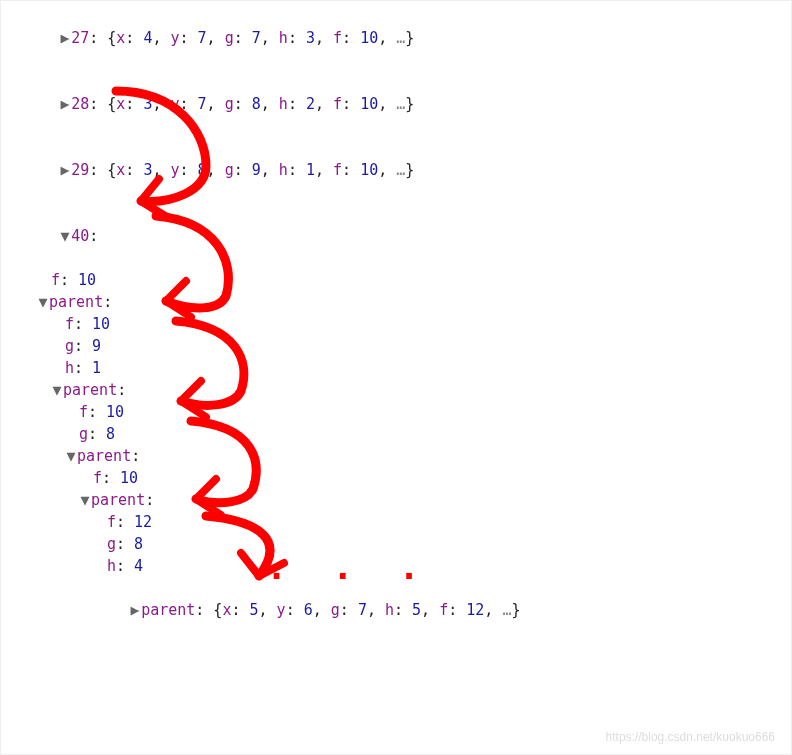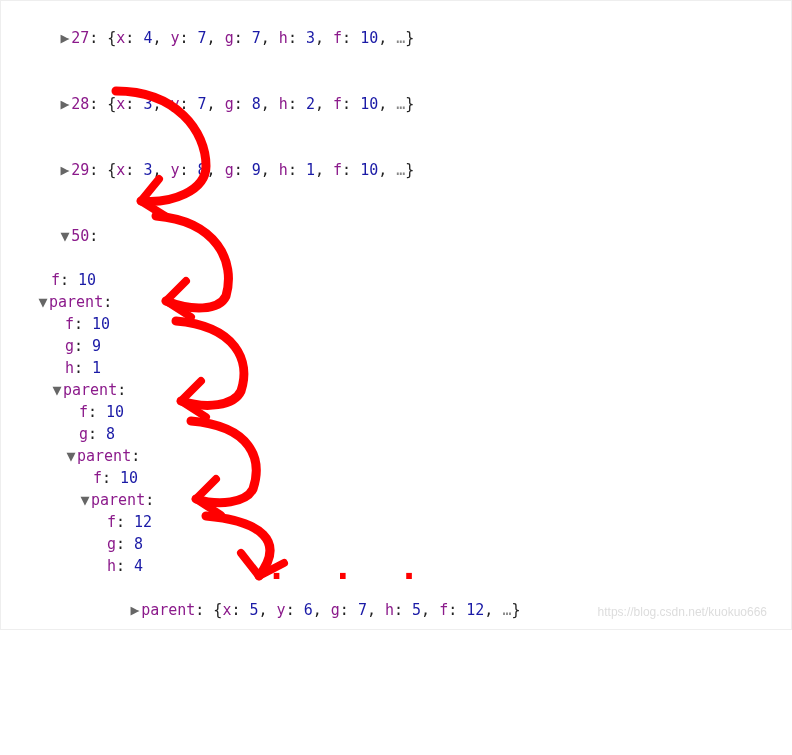--- a/index.html
+++ b/index.html
@@ -1,30 +1,30 @@
 <!DOCTYPE html>
 <html><head>
 <meta charset="utf-8">
 <style>
   html,body{margin:0;padding:0;background:#fff;font-family:Consolas,Menlo,monospace;font-size:15px;color:#222;line-height:22px;}
-  .wrap{position:relative;width:792px;height:630px;overflow:hidden;border:1px solid #eee;box-sizing:border-box;padding:4px 0 0 8px;}
+  .wrap{position:relative;width:792px;height:755px;overflow:hidden;border:1px solid #eee;box-sizing:border-box;padding:4px 0 0 8px;}
   .row{white-space:pre;}
   .caret{display:inline-block;width:12px;text-align:center;color:#666;user-select:none;}
   .idx{color:#8b1a8b;} 
   .key{color:#8b1a8b;}
   .num{color:#1a1aa6;}
   .ellip{color:#888;}
   .ind1{padding-left:14px;}
   .ind2{padding-left:28px;}
   .ind3{padding-left:42px;}
   .ind4{padding-left:56px;}
   .ind5{padding-left:70px;}
   .ind6{padding-left:84px;}
   .ind7{padding-left:98px;}
-  .watermark{position:absolute;bottom:6px;right:24px;color:#ddd;font-size:12px;font-family:Arial,sans-serif;}
+  .watermark{position:absolute;bottom:6px;right:16px;color:#ddd;font-size:12px;font-family:Arial,sans-serif;}
   svg.ann{position:absolute;left:0;top:0;pointer-events:none;}
   .dots{position:absolute;left:270px;top:553px;color:#f00;font-size:40px;letter-spacing:22px;font-weight:bold;font-family:Arial,sans-serif;}
 </style>
 </head>
 <body>
 
 <div class="wrap">
 
   <div class="row ind1">
     <span class="caret">▶</span><span class="idx">27</span><span>: {</span><span class="key">x</span><span>: </span><span class="num">4</span><span>, </span><span class="key">y</span><span>: </span><span class="num">7</span><span>, </span><span class="key">g</span><span>: </span><span class="num">7</span><span>, </span><span class="key">h</span><span>: </span><span class="num">3</span><span>, </span><span class="key">f</span><span>: </span><span class="num">10</span><span>, </span><span class="ellip">…</span><span>}</span>
@@ -32,21 +32,21 @@
 
   <div class="row ind1">
     <span class="caret">▶</span><span class="idx">28</span><span>: {</span><span class="key">x</span><span>: </span><span class="num">3</span><span>, </span><span class="key">y</span><span>: </span><span class="num">7</span><span>, </span><span class="key">g</span><span>: </span><span class="num">8</span><span>, </span><span class="key">h</span><span>: </span><span class="num">2</span><span>, </span><span class="key">f</span><span>: </span><span class="num">10</span><span>, </span><span class="ellip">…</span><span>}</span>
   </div>
 
   <div class="row ind1">
     <span class="caret">▶</span><span class="idx">29</span><span>: {</span><span class="key">x</span><span>: </span><span class="num">3</span><span>, </span><span class="key">y</span><span>: </span><span class="num">8</span><span>, </span><span class="key">g</span><span>: </span><span class="num">9</span><span>, </span><span class="key">h</span><span>: </span><span class="num">1</span><span>, </span><span class="key">f</span><span>: </span><span class="num">10</span><span>, </span><span class="ellip">…</span><span>}</span>
   </div>
 
   <div class="row ind1">
-    <span class="caret">▼</span><span class="idx">50</span><span>:</span>
+    <span class="caret">▼</span><span class="idx">40</span><span>:</span>
   </div>
   <div class="row ind3"><span class="key">f</span><span>: </span><span class="num">10</span></div>
 
   <div class="row ind2"><span class="caret">▼</span><span class="key">parent</span><span>:</span></div>
   <div class="row ind4"><span class="key">f</span><span>: </span><span class="num">10</span></div>
   <div class="row ind4"><span class="key">g</span><span>: </span><span class="num">9</span></div>
   <div class="row ind4"><span class="key">h</span><span>: </span><span class="num">1</span></div>
 
   <div class="row ind3"><span class="caret">▼</span><span class="key">parent</span><span>:</span></div>
   <div class="row ind5"><span class="key">f</span><span>: </span><span class="num">10</span></div>

